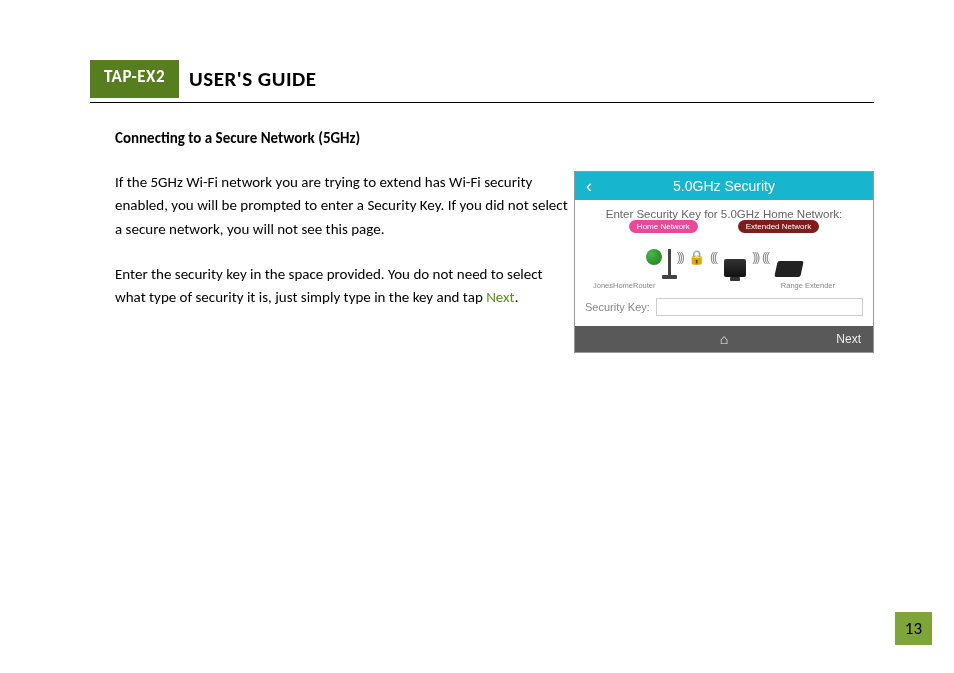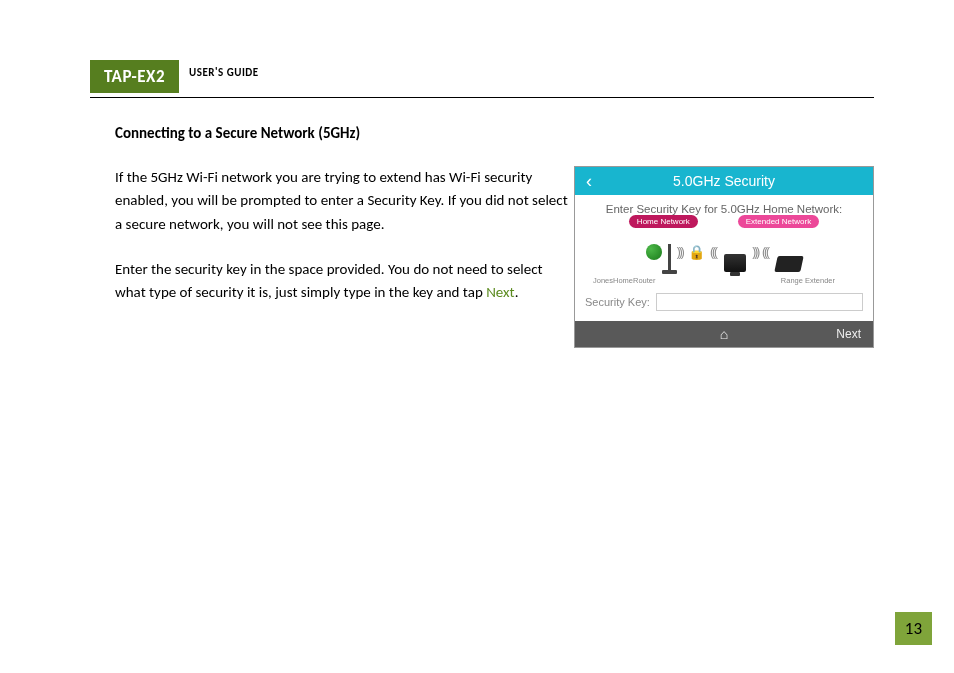--- a/index.html
+++ b/index.html
@@ -23,21 +23,21 @@
     background: #567e1f;
     color: #fff;
     font-weight: 700;
     padding: 6px 14px;
     font-size: 17px;
     letter-spacing: 0.5px;
     text-align: right;
   }
   .header-right {
     font-weight: 700;
-    font-size: 11px;
+    font-size: 21px;
     padding: 6px 10px;
     letter-spacing: 0.5px;
   }
   .header-rule {
     border: none;
     border-top: 1.5px solid #000;
     margin: 0 40px 26px 50px;
   }
   .content {
     margin: 12px 40px 0 75px;
@@ -117,22 +117,22 @@
     justify-content: center;
     gap: 40px;
     margin-bottom: 4px;
   }
   .badge {
     font-size: 8px;
     color: #fff;
     padding: 2px 8px;
     border-radius: 8px;
   }
-  .badge.home { background: #be185d; text-align: center; }
-  .badge.ext { background: #ec4899; }
+  .badge.home { background: #ec4899; text-align: center; }
+  .badge.ext { background: #7f1d1d; }
   .diagram {
     display: flex;
     align-items: flex-end;
     justify-content: center;
     gap: 6px;
     height: 40px;
     margin-bottom: 4px;
   }
   .globe {
     width: 16px; height: 16px; border-radius: 50%;

